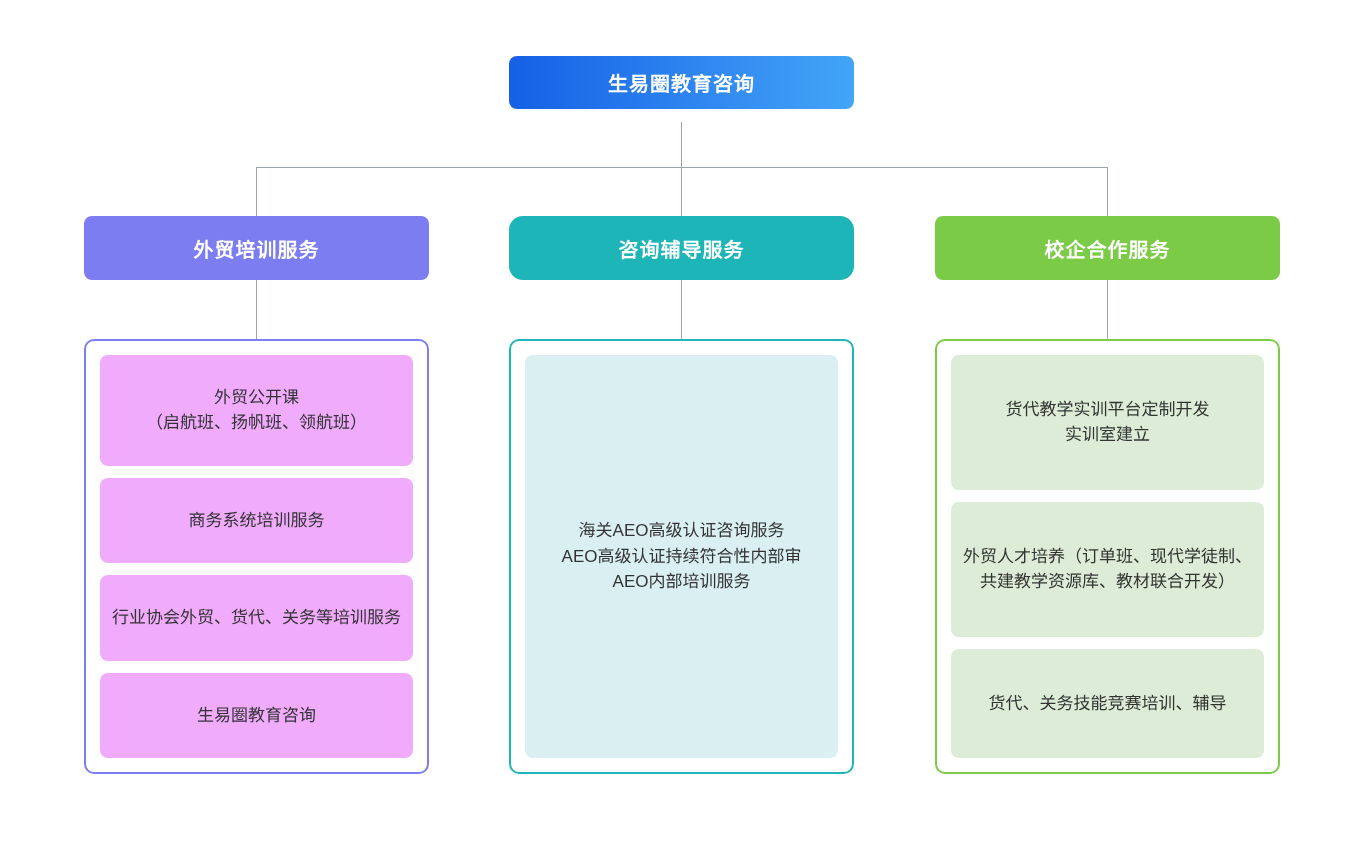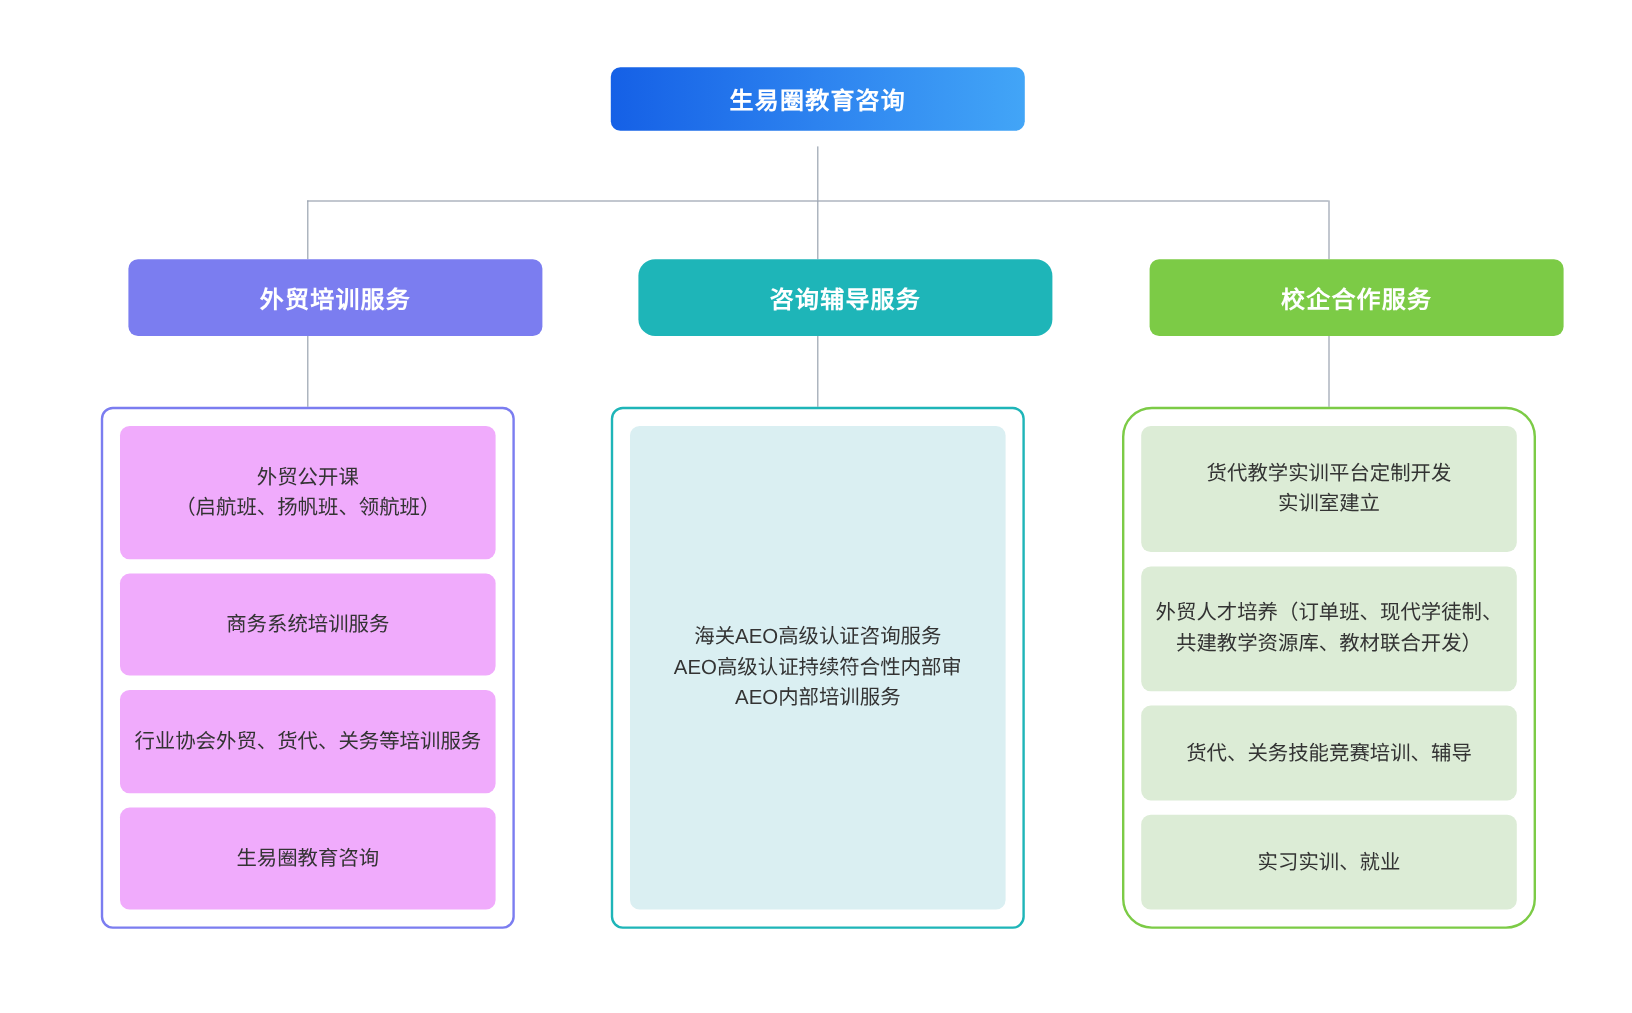--- a/index.html
+++ b/index.html
@@ -57,21 +57,20 @@
     height: 64px;
     border-radius: 8px;
     color: #ffffff;
     font-size: 20px;
     font-weight: bold;
     letter-spacing: 1px;
     display: flex;
     align-items: center;
     justify-content: center;
     box-sizing: border-box;
-    margin-left: 23px;
   }
 
   
   .col-box {
     position: absolute;
     top: 339px;
     width: 345px;
     height: 435px;
     border-radius: 10px;
     border: 2px solid transparent;
@@ -105,21 +104,21 @@
   .col-1 .box { border-color: #7b7df0; }
   .col-1 .card { background: #f0abfc; }
 
   
   .col-2 .hdr { background: #1eb5b8; }
   .col-2 .box { border-color: #1eb5b8; }
   .col-2 .card { background: #daeff2; }
 
   
   .col-3 .hdr { background: #7ccb46; }
-  .col-3 .box { border-color: #7ccb46; border-radius: 25px; }
+  .col-3 .box { border-color: #7ccb46; }
   .col-3 .card { background: #dcecd6; }
 </style>
 </head>
 <body>
 
 <div class="canvas">
 
   <div class="root-node">生易圈教育咨询</div>
 
   <div class="conn conn-v" style="left:681px; top:122px; height:45px;"></div>
@@ -152,17 +151,16 @@
     </div>
   </div>
 
   <div class="col-3">
     <div class="col-header hdr" style="left:935px;">校企合作服务</div>
     <div class="col-box box" style="left:935px;">
       <div class="card">货代教学实训平台定制开发
 实训室建立</div>
       <div class="card">外贸人才培养（订单班、现代学徒制、共建教学资源库、教材联合开发）</div>
       <div class="card">货代、关务技能竞赛培训、辅导</div>
-      <div class="card">实习实训、就业</div>
     </div>
   </div>
 
 </div>
 
 </body></html>

